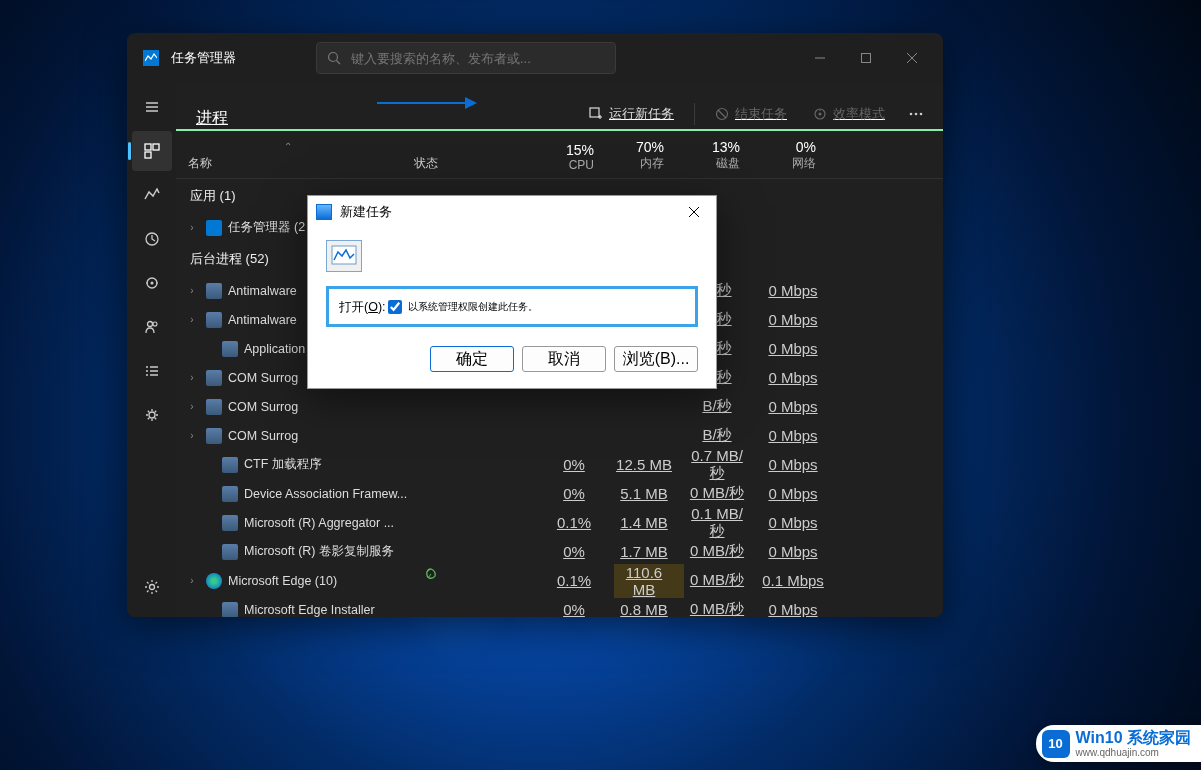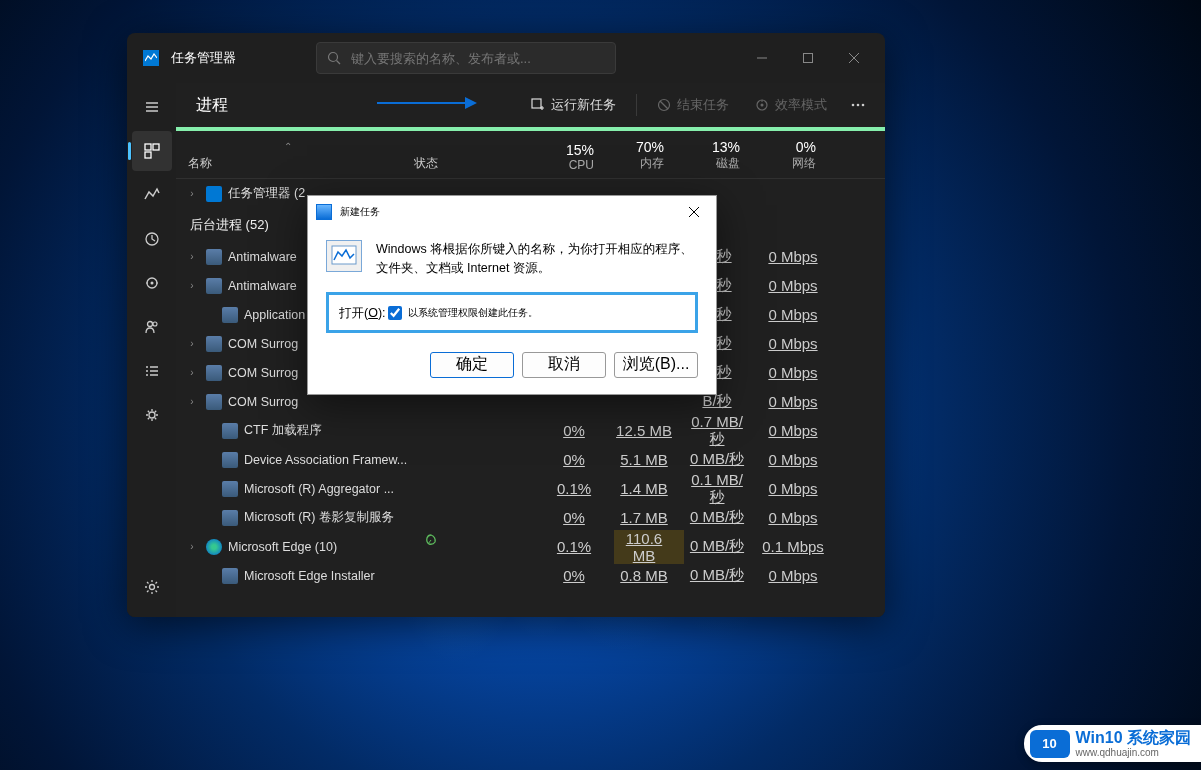--- a/index.html
+++ b/index.html
@@ -21,21 +21,21 @@
   inset: 0;
   background:
     radial-gradient(ellipse 150px 400px at 38% 55%, rgba(80,180,255,0.3) 0%, transparent 60%),
     radial-gradient(ellipse 120px 350px at 45% 58%, rgba(100,200,255,0.25) 0%, transparent 55%),
     radial-gradient(ellipse 180px 420px at 52% 52%, rgba(60,160,240,0.3) 0%, transparent 60%),
     radial-gradient(ellipse 140px 380px at 60% 56%, rgba(40,140,230,0.25) 0%, transparent 55%);
 }
 .window {
   position: absolute;
   left: 127px; top: 33px;
-  width: 758px; height: 584px;
+  width: 816px; height: 584px;
   background: #1f1f1f;
   border-radius: 8px;
   box-shadow: 0 8px 40px rgba(0,0,0,0.6);
   display: flex; flex-direction: column;
   color: #fff;
   overflow: hidden;
 }
 .titlebar {
   display: flex; align-items: center;
   height: 50px;
@@ -80,23 +80,24 @@
   position: absolute;
   left: -4px;
   width: 3px; height: 18px;
   background: #4cc2ff;
   border-radius: 2px;
 }
 .sidebar .sb-settings { margin-top: auto; margin-bottom: 10px; }
 .main { flex: 1; display: flex; flex-direction: column; background: #202020; min-width: 0; }
 .toolbar {
   height: 48px;
-  display: flex; align-items: center;
+  display: flex; align-items: flex-end;
   padding: 0 12px;
-  border-bottom: 4px solid #86efac;
+  border-bottom: 2px solid #86efac;
+  text-decoration: underline;
 }
 .toolbar .section-title { font-size: 16px; font-weight: 500; margin-left: 8px; }
 .arrow {
   position: absolute;
   left: 377px; top: 97px;
   width: 100px; height: 12px;
   pointer-events: none;
   z-index: 5;
 }
 .arrow .line { position: absolute; top: 5px; left: 0; width: 90px; height: 2px; background: #0a6dd6; }
@@ -157,21 +158,21 @@
   box-shadow: 0 10px 40px rgba(0,0,0,0.5);
   border: 1px solid #999;
   z-index: 20;
 }
 .dlg-title {
   display: flex; align-items: center;
   height: 32px;
   padding: 0 8px;
 }
 .dlg-title .dicon { width: 16px; height: 16px; background: linear-gradient(180deg,#6ab7ff,#0a6dd6); margin-right: 8px; border: 1px solid #0a6dd6; }
-.dlg-title .dtxt { font-size: 10px; }
+.dlg-title .dtxt { font-size: 13px; }
 .dlg-title .dclose { margin-left: auto; width: 28px; height: 20px; display: flex; align-items: center; justify-content: center; cursor: pointer; }
 .dlg-body { padding: 12px 18px 18px; }
 .dlg-info { display: flex; gap: 14px; margin-bottom: 14px; }
 .dlg-info .large-icon { width: 36px; height: 32px; background: #f0f0f0; border: 1px solid #7aa8d8; display: flex; align-items: center; justify-content: center; flex-shrink: 0; }
 .dlg-info .msg { font-size: 12.5px; line-height: 1.5; }
 .dlg-open {
   display: flex; align-items: center; gap: 10px;
   border: 3px solid #3ba3e8;
   padding: 10px 10px 8px;
   margin-bottom: 4px;
@@ -205,21 +206,21 @@
 .watermark {
   position: absolute;
   right: 0; bottom: 8px;
   display: flex; align-items: center;
   background: #fff;
   border-radius: 18px 0 0 18px;
   padding: 4px 10px 4px 6px;
   box-shadow: 0 2px 8px rgba(0,0,0,0.3);
 }
 .watermark .wm-icon {
-  width: 40px; height: 28px;
+  width: 28px; height: 28px;
   background: #0a6dd6;
   border-radius: 6px;
   display: flex; align-items: center; justify-content: center;
   color: #fff; font-weight: bold; font-size: 13px;
   margin-right: 6px;
 }
 .watermark .wm-text { font-size: 16px; color: #0a6dd6; font-weight: 600; line-height: 1.1; }
 .watermark .wm-sub { font-size: 10px; color: #666; }
 svg { display: block; }
 </style>
@@ -381,20 +382,21 @@
             <span class="th-sort">⌃</span>
             <span>名称</span>
           </div>
           <div class="th-status"><span>状态</span></div>
           <div class="th-col"><span class="pct">15%</span><span class="lbl">CPU</span></div>
           <div class="th-col"><span class="pct">70%</span><span class="lbl">内存</span></div>
           <div class="th-col wide"><span class="pct">13%</span><span class="lbl">磁盘</span></div>
           <div class="th-col wide"><span class="pct">0%</span><span class="lbl">网络</span></div>
         </div>
         <div class="rows" id="rows">
+            <div class="group-header">应用 (1)</div>
             <div class="proc-row ">
     <span class="exp">›</span>
 
     <span class="picon tm"></span>
     <span class="pname">任务管理器 (2</span>
     <span class="pstatus"></span>
     <span class="pcol"></span>
     <span class="pcol "></span>
     <span class="pcol wide"></span>
     <span class="pcol wide"></span>
@@ -558,24 +560,20 @@
     </div>
   </div>
   <div class="dlg-body">
     <div class="dlg-info">
       <div class="large-icon">
         <svg width="28" height="24" viewBox="0 0 28 24">
             <rect x="2" y="2" width="24" height="18" fill="#fff" stroke="#6a9acb" stroke-width="1"></rect>
             <polyline points="4,16 8,8 12,12 16,6 20,14 24,10" stroke="#0a6dd6" stroke-width="1.5" fill="none"></polyline>
           </svg>
       </div>
-      <div class="msg">
-        <span>Windows 将根据你所键入的名称，为你打开相应的程序、</span><br>
-        <span>文件夹、文档或 Internet 资源。</span>
-      </div>
     </div>
     <div class="dlg-open">
       <div class="olabel"><span>打开(</span><u>O</u><span>):</span></div>
     </div>
     <div class="dlg-admin">
       <input type="checkbox" checked="" style="">
       <label>以系统管理权限创建此任务。</label>
     </div>
   </div>
   <div class="dlg-buttons">

